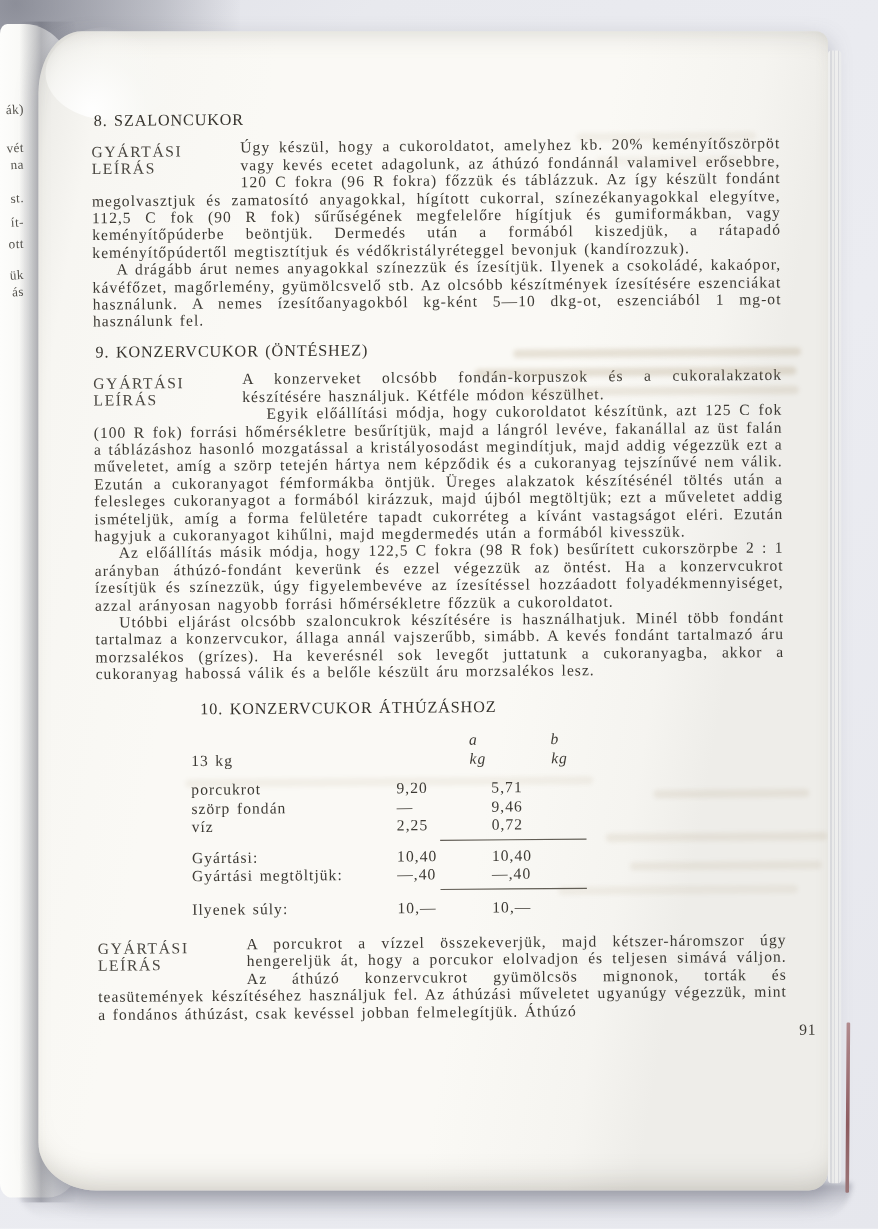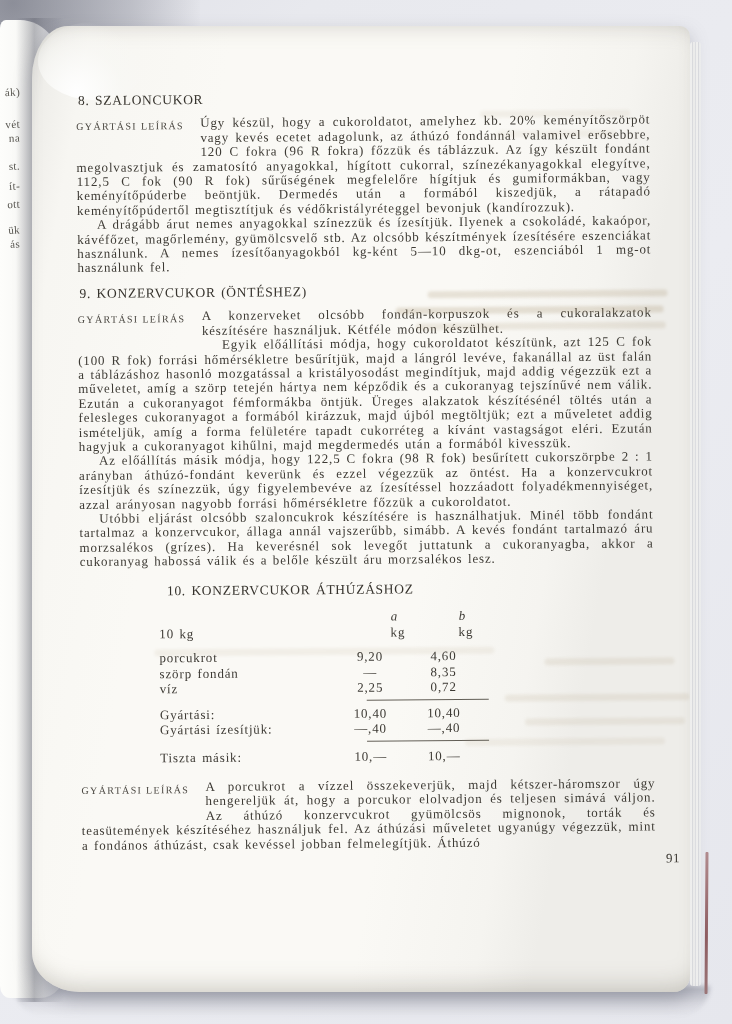--- a/index.html
+++ b/index.html
@@ -61,27 +61,27 @@
     letter-spacing:.85px;word-spacing:1.4px;
   }
   .heading{font-size:13.5px;letter-spacing:.7px;margin:0 0 9px 2px;color:#37342e;}
   .heading.h9{margin-top:11px;}
   .heading.h10{margin:15px 0 12px 87px;}
   .para{margin:0;text-align:justify;}
   .para.indent{text-indent:20px;}
   .para.labeled{margin-top:1px;}
   .side-label{
     float:left;width:124px;height:27px;padding-top:2.5px;
-    font-size:10px;letter-spacing:1.35px;word-spacing:0;color:#4a4741;
+    font-size:13px;letter-spacing:1.35px;word-spacing:0;color:#4a4741;
   }
   .sugar-table{margin:10px 0 0 79px;width:330px;position:relative;}
   .t-row{display:grid;grid-template-columns:171px 79px 68px;line-height:15.5px;}
-  .t-row .num{text-align:center;}
+  .t-row .num{text-align:left;}
   .t-row .hletter{text-align:right;padding-right:11px;font-style:italic;}
-  .t-row .hunit{text-align:right;padding-right:4px;}
+  .t-row .hunit{text-align:right;padding-right:4px;font-style:italic;}
   .t-gap{height:9px;}
   .t-rule{position:relative;height:10px;}
   .t-rule::after{content:"";position:absolute;left:207px;top:4px;width:122px;border-top:1.2px solid #625e56;}
   .t-rule.r2{height:12px;}
   .pagenum{text-align:right;margin:3px -24px 0 0;letter-spacing:.5px;}
   .smudge{position:absolute;height:7px;border-radius:4px;background:#9c855e;filter:blur(1.6px);}
 </style>
 </head>
 <body>
 
@@ -136,59 +136,59 @@
 
       <div class="heading h10">10. KONZERVCUKOR ÁTHÚZÁSHOZ</div>
 
       <div class="sugar-table">
         <div class="t-row">
           <div></div>
           <div class="hletter">a</div>
           <div class="hletter">b</div>
         </div>
         <div class="t-row">
-          <div>10 kg</div>
+          <div>13 kg</div>
           <div class="hunit">kg</div>
           <div class="hunit">kg</div>
         </div>
         <div class="t-gap"></div>
 
         <div class="t-row">
           <div>porcukrot</div>
           <div class="num">9,20</div>
-          <div class="num">4,60</div>
+          <div class="num">5,71</div>
         </div>
         <div class="t-row">
           <div>szörp fondán</div>
           <div class="num">—</div>
-          <div class="num">8,35</div>
+          <div class="num">9,46</div>
         </div>
         <div class="t-row">
           <div>víz</div>
           <div class="num">2,25</div>
           <div class="num">0,72</div>
         </div>
 
         <div class="t-rule"></div>
 
         <div class="t-row">
           <div>Gyártási:</div>
           <div class="num">10,40</div>
           <div class="num">10,40</div>
         </div>
         <div class="t-row">
-          <div>Gyártási ízesítjük:</div>
+          <div>Gyártási megtöltjük:</div>
           <div class="num">—,40</div>
           <div class="num">—,40</div>
         </div>
 
         <div class="t-rule r2"></div>
 
         <div class="t-row">
-          <div>Tiszta másik:</div>
+          <div>Ilyenek súly:</div>
           <div class="num">10,—</div>
           <div class="num">10,—</div>
         </div>
       </div>
 
       <div class="para labeled" style="margin-top:15px">
         <span class="side-label">GYÁRTÁSI LEÍRÁS</span><span>A porcukrot a vízzel összekeverjük, majd kétszer-háromszor úgy hengereljük át, hogy a porcukor elolvadjon és teljesen simává váljon. Az áthúzó konzervcukrot gyümölcsös mignonok, torták és teasütemények készítéséhez használjuk fel. Az áthúzási műveletet ugyanúgy végezzük, mint a fondános áthúzást, csak kevéssel jobban felmelegítjük. Áthúzó</span>
       </div>
 
       <div class="pagenum">91</div>

